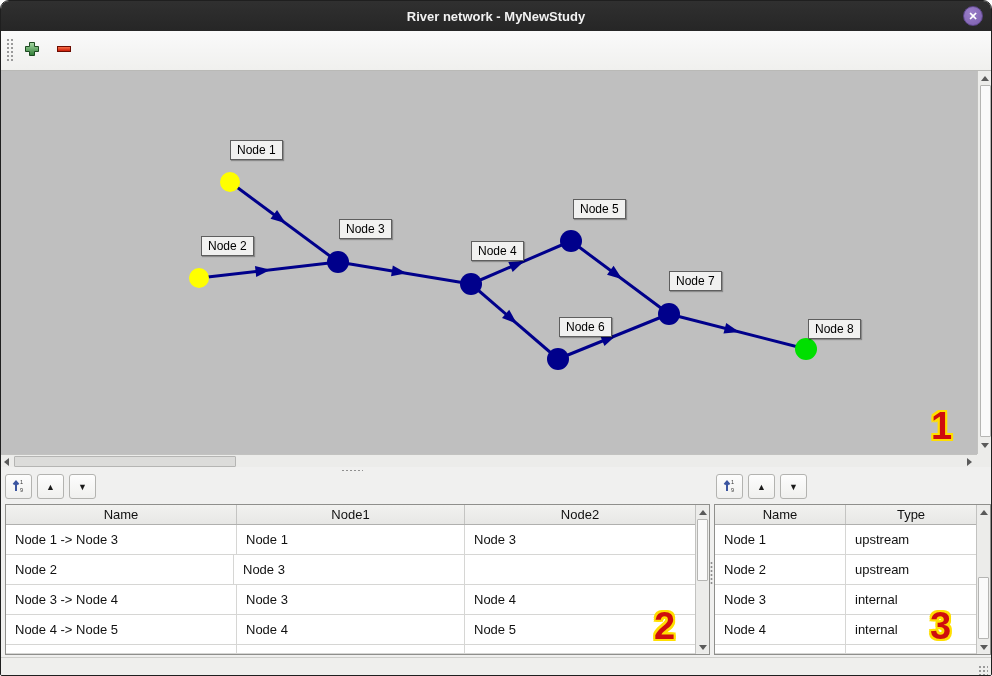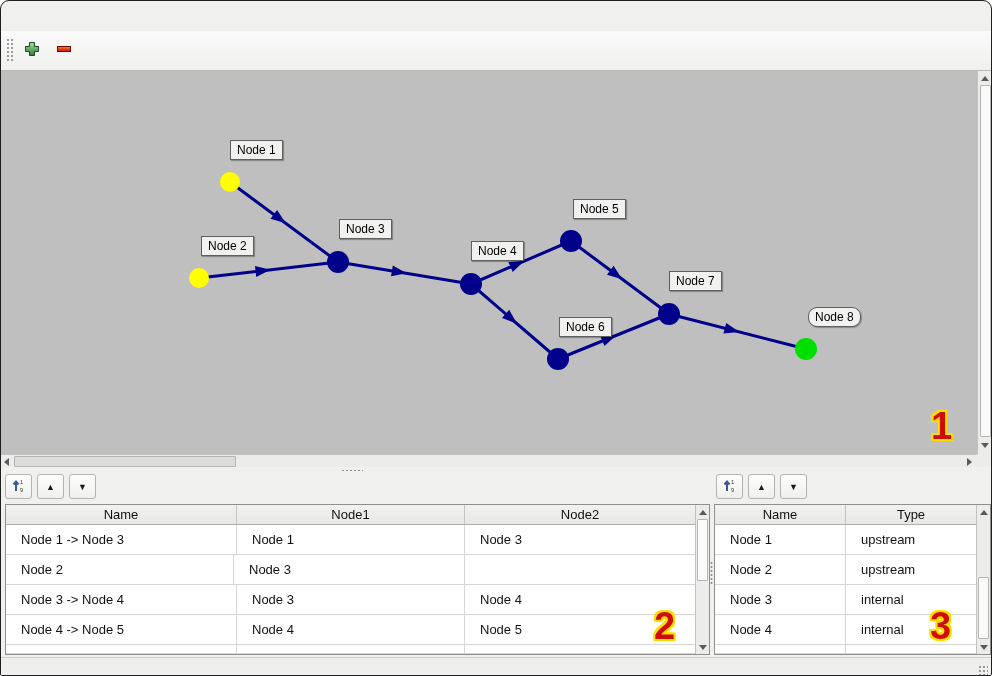--- a/index.html
+++ b/index.html
@@ -54,34 +54,40 @@
             background:linear-gradient(#fdfdfd,#f0f0ee);border:1px solid #b3b3b0;border-radius:3px;
             display:flex;align-items:center;justify-content:center;cursor:pointer;box-sizing:border-box;
             font-size:9px;color:#1a1a1a;padding:0;}
   
   .tbl{position:absolute;top:503px;background:#bef264;border:1px solid #8f8f8c;box-sizing:border-box;overflow:hidden;}
   .tbl-header{display:flex;height:20px;background:linear-gradient(#f2f2f0,#e7e7e5);
               border-bottom:1px solid #b0b0ae;box-sizing:border-box;}
   .tbl-header .hcell{font-size:13px;color:#111;display:flex;align-items:center;justify-content:center;
               border-right:1px solid #c4c4c2;box-sizing:border-box;}
   .tbl-row{display:flex;height:30px;border-bottom:1px solid #d6d6d4;box-sizing:border-box;background:#fff;}
-  .tbl-row .cell{font-size:13px;color:#111;display:flex;align-items:center;padding-left:15px;
+  .tbl-row .cell{font-size:13px;color:#111;display:flex;align-items:center;padding-left:9px;
               border-right:1px solid #d6d6d4;box-sizing:border-box;white-space:nowrap;overflow:hidden;}
   .tbl-sb{position:absolute;top:0;right:0;width:14px;height:100%;background:#ececea;border-left:1px solid #c2c2c0;box-sizing:border-box;}
   
   .statusbar{position:absolute;left:0;top:656px;width:100%;height:19px;background:#efefed;
              border-top:1px solid #cfcfcc;}
   .grip{position:absolute;right:3px;bottom:2px;width:10px;height:10px;
         background-image:radial-gradient(#9a9a9a 1px,transparent 1.1px);background-size:4px 4px;}
 </style>
 </head>
 <body>
 
 <div class="window">
 
+  <div class="titlebar">
+    <span class="title">River network - MyNewStudy</span>
+    <div class="close-btn">
+      <span>✕</span>
+    </div>
+  </div>
 
   <div class="main-toolbar">
     <div class="tb-handle"></div>
     <button class="tb-btn" style="left:18px" title="">
       <span>
         <svg width="16" height="16" viewBox="0 0 16 16">
           <defs>
               <linearGradient id="gplus" x1="0" y1="0" x2="0" y2="1">
             <stop offset="0" stop-color="#a8d9a5"></stop>
                 <stop offset="1" stop-color="#2e7d35"></stop>
@@ -133,21 +139,21 @@
         <circle cx="668" cy="243" r="11" fill="#00008b"></circle>
         <circle cx="805" cy="278" r="11" fill="#00df00"></circle>
       </svg>
   <div class="node-label" style="left: 229px; top: 69px;">Node 1</div>
       <div class="node-label" style="left: 200px; top: 165px;">Node 2</div>
       <div class="node-label" style="left: 338px; top: 148px;">Node 3</div>
       <div class="node-label" style="left: 470px; top: 170px;">Node 4</div>
       <div class="node-label" style="left: 572px; top: 128px;">Node 5</div>
       <div class="node-label" style="left: 558px; top: 246px; text-align: center;">Node 6</div>
       <div class="node-label" style="left: 668px; top: 200px;">Node 7</div>
-      <div class="node-label" style="left: 807px; top: 236px; border-radius: 9px;">Node 8</div>
+      <div class="node-label" style="left: 807px; top: 248px;">Node 8</div>
     </div>
 
   <div class="sb sb-v-canvas">
     <div class="sb-arrow arr-up" style="left:3px;top:5px"></div>
     <div class="sb-thumb" style="left:2px;top:14px;width:11px;height:352px"></div>
     <div class="sb-arrow arr-down" style="left:3px;top:372px"></div>
   </div>
   <div class="sb sb-h-canvas">
     <div class="sb-arrow arr-left" style="left:3px;top:3px"></div>
     <div class="sb-thumb" style="left:13px;top:1px;width:222px;height:11px;background:#dcdcda"></div>

